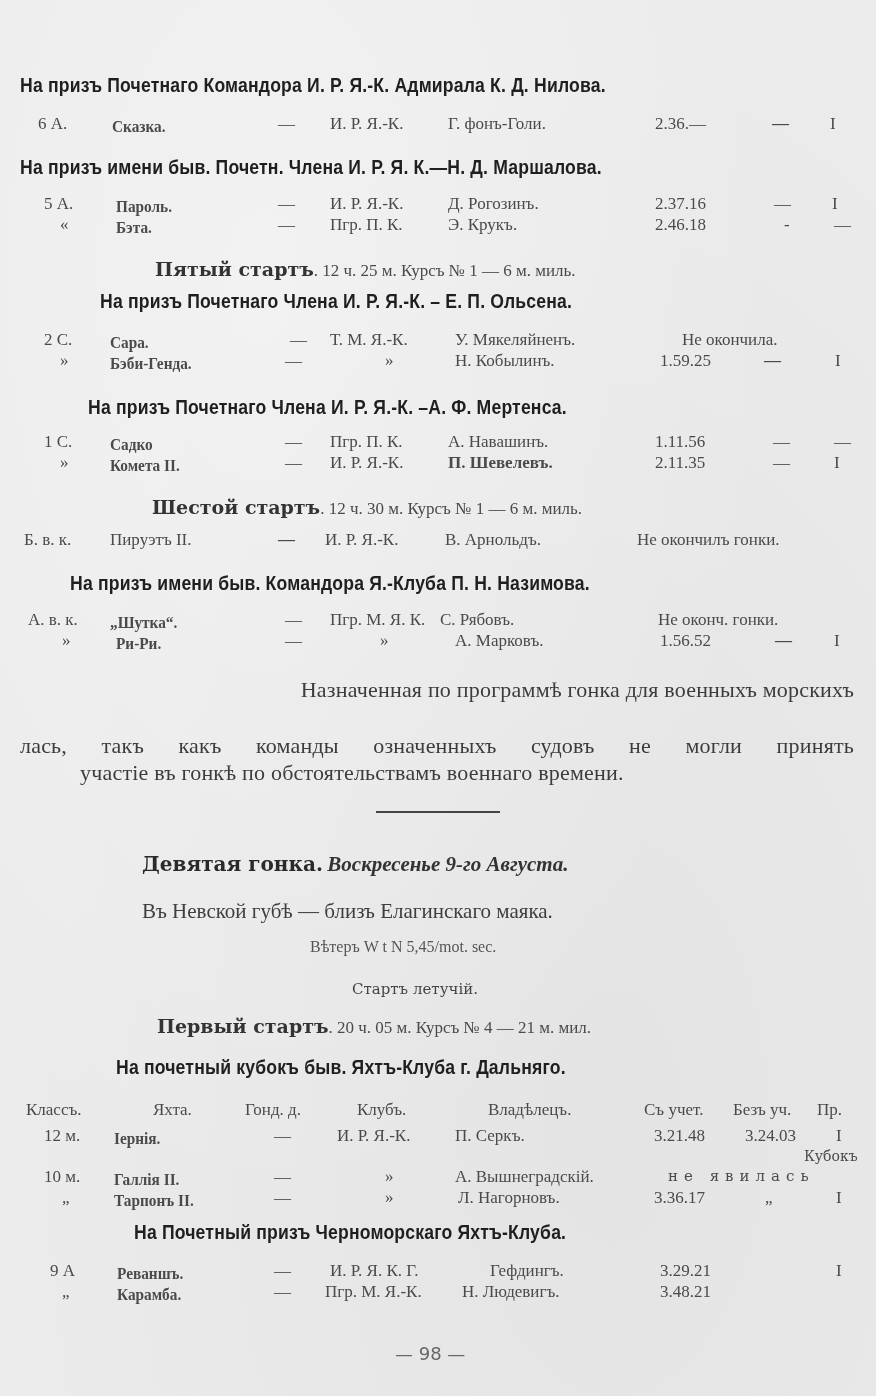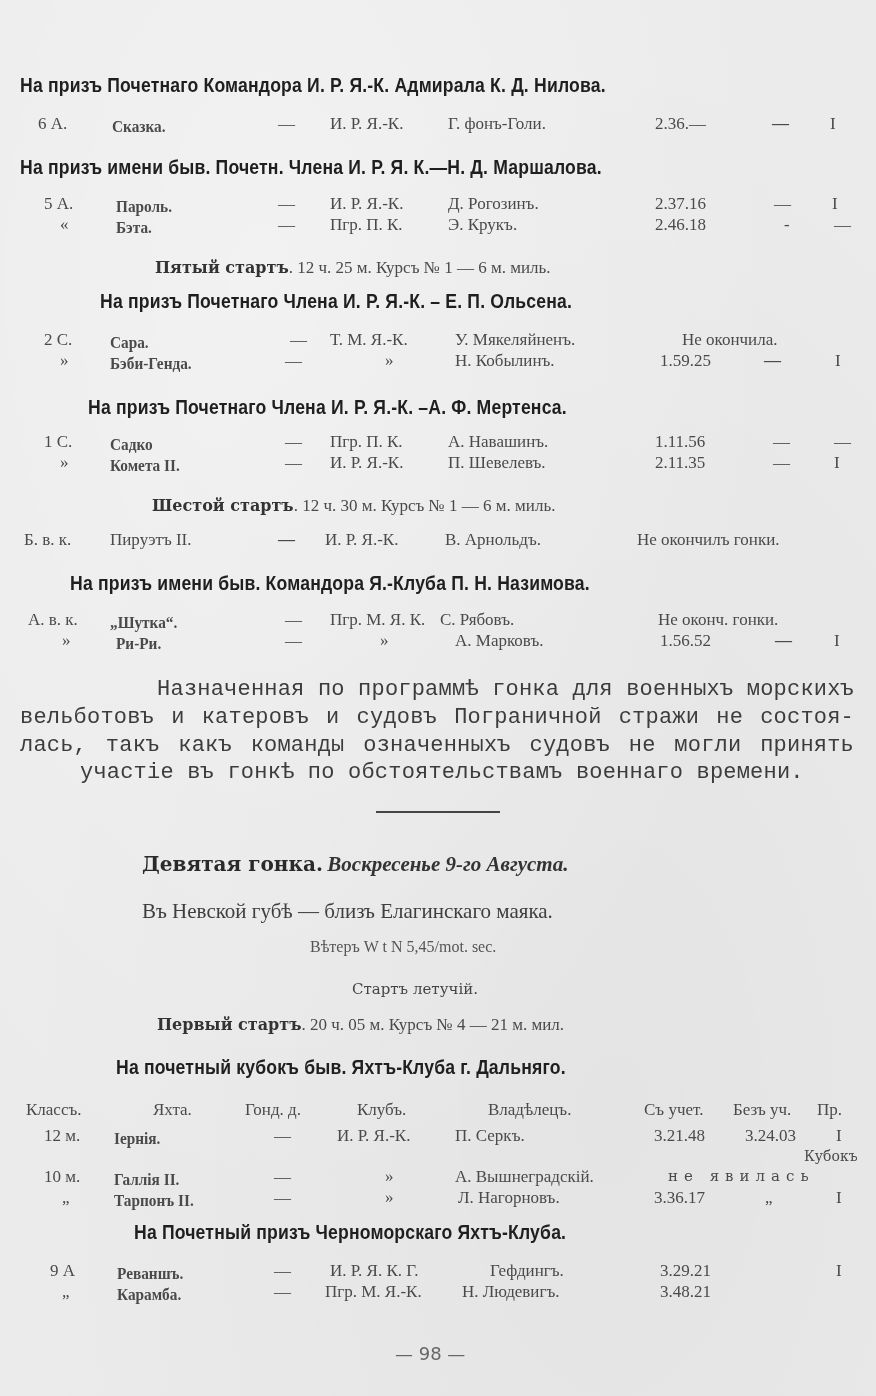--- a/index.html
+++ b/index.html
@@ -23,22 +23,22 @@
     font-weight: bold;
     font-size: 20px;
     color: #1f1f1f;
     transform: scaleX(0.88);
     transform-origin: left top;
     letter-spacing: 0.2px;
   }
   .yacht { font-family: "Liberation Sans", sans-serif; font-weight: bold; font-size: 14px; color: #303030; transform: scaleX(0.9); transform-origin: left top; }
   .col { position: absolute; white-space: nowrap; font-family: "Liberation Serif", serif; font-size: 17px; color: #4a4a4a; }
   .start-line { font-family: "Liberation Serif", serif; font-size: 17px; color: #4a4a4a; }
-  .start-line b { font-family: "DejaVu Serif", serif; color: #333; font-size: 16px; }
-  .para { font-family: Liberation Mono, monospace; font-size: 22px; color: #3c3c3c; letter-spacing: 0.2px; }
+  .start-line b { font-family: "DejaVu Serif", serif; color: #333; font-size: 19px; }
+  .para { font-family: Liberation Serif, serif; font-size: 22px; color: #3c3c3c; letter-spacing: 0.2px; }
   .divider { position: absolute; left: 376px; top: 811px; width: 124px; height: 2px; background: #444; }
   .race-title { font-family: "DejaVu Serif", serif; font-weight: bold; font-size: 20px; color: #2a2a2a; }
   .race-date { font-family: "Liberation Serif", serif; font-style: italic; font-weight: bold; font-size: 21px; color: #333; }
   .loc { font-family: "Liberation Serif", serif; font-size: 21px; color: #3e3e3e; }
   .small-serif { font-family: "Liberation Serif", serif; font-size: 16px; color: #555; }
   .pagenum { font-family: "DejaVu Sans", sans-serif; font-size: 18px; color: #666; }
 </style>
 </head>
 <body>
 
@@ -110,21 +110,21 @@
     <div class="col" style="left:448px;top:432px;">А. Навашинъ.</div>
     <div class="col" style="left:655px;top:432px;">1.11.56</div>
     <div class="col" style="left:773px;top:432px;">—</div>
     <div class="col" style="left:834px;top:432px;">—</div>
   </div>
   <div>
     <div class="col" style="left:60px;top:453px;">»</div>
     <div class="col yacht" style="left:110px;top:456px;">Комета II.</div>
     <div class="col" style="left:285px;top:453px;">—</div>
     <div class="col" style="left:330px;top:453px;">И. Р. Я.-К.</div>
-    <div class="col" style="left:448px;top:453px;">П. Шевелевъ.</div>
+    <div class="col" style="left:448px;top:453px;font-weight:bold;">П. Шевелевъ.</div>
     <div class="col" style="left:655px;top:453px;">2.11.35</div>
     <div class="col" style="left:773px;top:453px;">—</div>
     <div class="col" style="left:834px;top:453px;">I</div>
   </div>
 
   <div class="abs start-line" style="left:152px;top:496px;">
     <b>Шестой стартъ</b><span>. 12 ч. 30 м.  Курсъ № 1 — 6 м. миль.</span>
   </div>
   <div>
     <div class="col" style="left:24px;top:530px;">Б. в. к.</div>
@@ -149,21 +149,20 @@
     <div class="col yacht" style="left:116px;top:634px;">Ри-Ри.</div>
     <div class="col" style="left:285px;top:631px;">—</div>
     <div class="col" style="left:380px;top:631px;">»</div>
     <div class="col" style="left:455px;top:631px;">А. Марковъ.</div>
     <div class="col" style="left:660px;top:631px;">1.56.52</div>
     <div class="col" style="left:775px;top:631px;font-weight:bold;">—</div>
     <div class="col" style="left:834px;top:631px;">I</div>
   </div>
 
   <div class="abs para" style="left:84px;top:677px;width:770px;text-align:right;white-space:normal;">Назначенная по программѣ гонка для военныхъ морскихъ</div>
-  <div class="abs para" style="left:20px;top:705px;width:834px;text-align:justify;text-align-last:justify;white-space:normal;">вельботовъ и катеровъ и судовъ Пограничной стражи не состоя-</div>
   <div class="abs para" style="left:20px;top:733px;width:834px;text-align:justify;text-align-last:justify;white-space:normal;">лась, такъ какъ команды означенныхъ судовъ не могли принять</div>
   <div class="abs para" style="left:80px;top:760px;">участіе въ гонкѣ по обстоятельствамъ военнаго времени.</div>
 
   <div class="divider"></div>
 
   <div class="abs" style="left:142px;top:852px;">
     <span class="race-title">Девятая гонка.</span>
     <span class="race-date">Воскресенье 9-го Августа.</span>
   </div>
   <div class="abs loc" style="left:142px;top:899px;">Въ Невской губѣ — близъ Елагинскаго маяка.</div>

